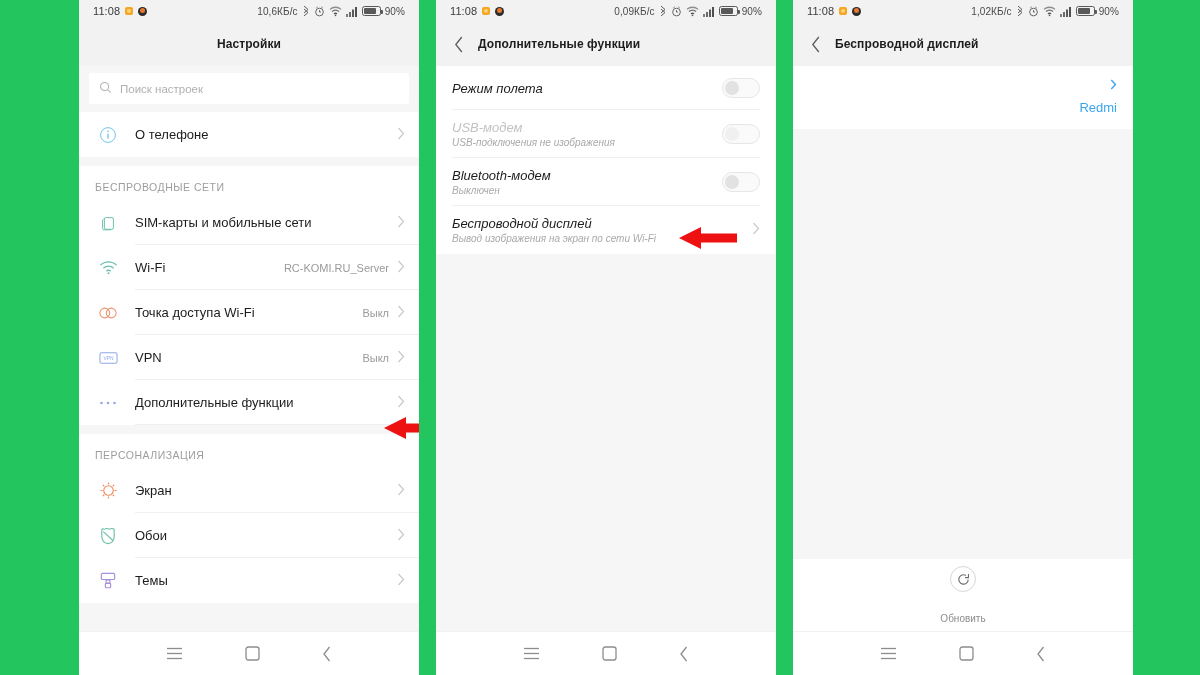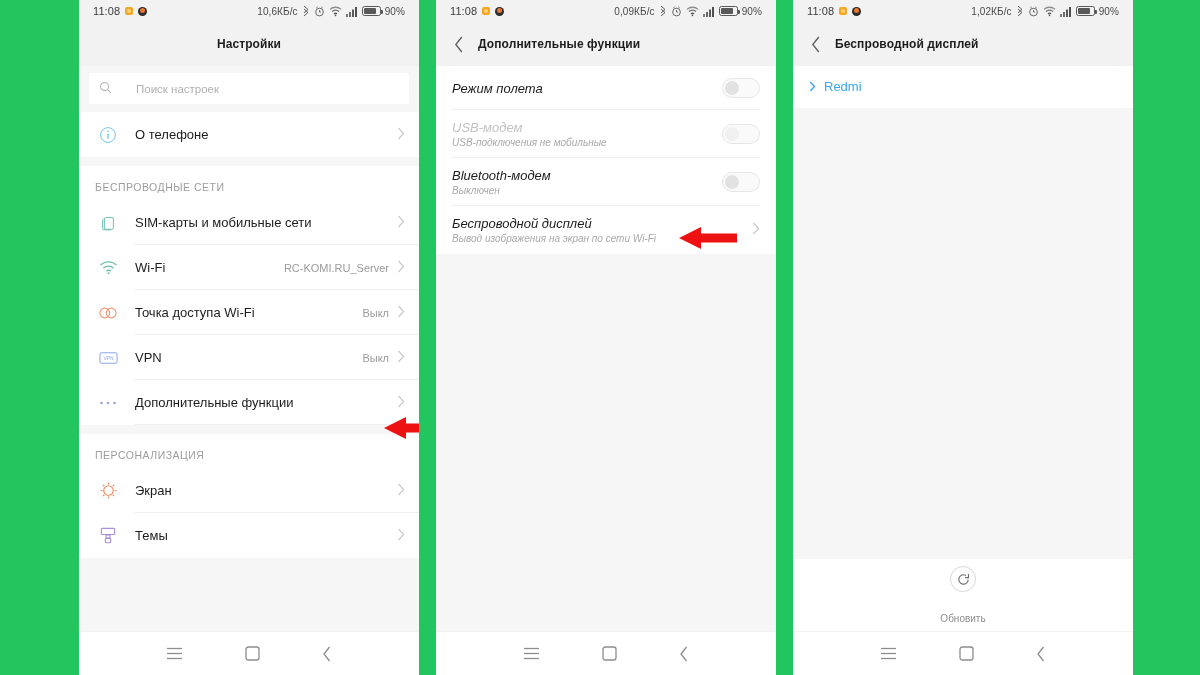--- a/index.html
+++ b/index.html
@@ -98,21 +98,21 @@
   }
   .appbar .title.left { margin-left: 2px; }
 
   
   .content { flex: 1 1 auto; position: relative; overflow: hidden; background: #f6f6f6; }
 
   
   .searchwrap { background: #f6f6f6; padding: 7px 10px 8px; }
   .search {
     height: 31px; background: #ffffff; border-radius: 2px;
-    display: flex; align-items: center; padding: 0 10px; gap: 24px;
+    display: flex; align-items: center; padding: 0 10px; gap: 8px;
   }
   .search .ph { font-size: 11.5px; color: #b0b0b0; }
 
   .card { background: #ffffff; }
   .gap { height: 9px; background: #f6f6f6; }
 
   .row {
     height: 45px; display: flex; align-items: center;
     padding: 0 14px 0 16px; position: relative; background: #ffffff;
   }
@@ -162,21 +162,21 @@
   }
   .toggle i {
     position: absolute; left: 2px; top: 2px;
     width: 14px; height: 14px; border-radius: 50%;
     background: #e2e2e2; display: block;
   }
   .toggle.light i { background: #f0f0f0; }
 
   
   .p3list { background: #ffffff; padding: 13px 16px 14px 16px; }
-  .p3item { display: flex; align-items: flex-end; gap: 8px; }
+  .p3item { display: flex; align-items: flex-end; gap: 8px; flex-direction: column; }
   .p3item .ch { color: #39a5f0; font-size: 13px; line-height: 1; }
   .p3item .nm { font-size: 13px; color: #39a5f0; }
   .p3body { background: #f6f6f6; flex: 1 1 auto; }
   .p3foot {
     background: #ffffff; height: 72px;
     display: flex; flex-direction: column; align-items: center;
     justify-content: center; gap: 21px;
   }
   .refresh-circle {
     width: 26px; height: 26px; border-radius: 50%;
@@ -408,20 +408,36 @@
           <span class="lbl">Экран</span>
           <span class="val"></span>
           <span class="chev">
             <svg width="8" height="13" viewBox="0 0 8 13">
                 <path d="M1.5 1 L6.5 6.5 L1.5 12" fill="none" stroke="#c9c9c9" stroke-width="1.2"></path>
               </svg>
           </span>
           <span class="divider"></span>
         </div>
 
+        <div class="row">
+          <span class="ic">
+            <svg width="18" height="19" viewBox="0 0 18 20">
+                <path d="M2.5 4 Q2.5 2.5 4 3 Q5 3.8 6.2 3 Q7.5 2.2 9 3 Q10.5 3.8 11.8 3 Q13 2.3 14.2 3 Q15.5 2.6 15.5 4 V11 Q15.5 17.5 9 18.6 Q2.5 17.5 2.5 11 Z" fill="none" stroke="#6cc0a8" stroke-width="1.2"></path>
+                <path d="M4 6 L14 15" stroke="#6cc0a8" stroke-width="1.1"></path>
+              </svg>
+          </span>
+          <span class="lbl">Обои</span>
+          <span class="val"></span>
+          <span class="chev">
+            <svg width="8" height="13" viewBox="0 0 8 13">
+                <path d="M1.5 1 L6.5 6.5 L1.5 12" fill="none" stroke="#c9c9c9" stroke-width="1.2"></path>
+              </svg>
+          </span>
+          <span class="divider"></span>
+        </div>
 
         <div class="row">
           <span class="ic">
             <svg width="18" height="19" viewBox="0 0 18 20">
                 <rect x="2" y="2.5" width="14" height="6.5" rx="1" fill="none" stroke="#a78fdd" stroke-width="1.2"></rect>
                 <rect x="7" y="9.5" width="4" height="3.3" fill="none" stroke="#a78fdd" stroke-width="1.2"></rect>
                 <rect x="6.2" y="13" width="5.6" height="4.6" rx="1" fill="none" stroke="#a78fdd" stroke-width="1.2"></rect>
               </svg>
           </span>
           <span class="lbl">Темы</span>
@@ -530,21 +546,21 @@
             <span class="toggle">
                 <i></i>
               </span>
           </div>
           <span class="divider"></span>
         </div>
 
         <div class="row2">
           <div class="txt">
             <span class="t1 dim">USB-модем</span>
-            <span class="t2">USB-подключения не мобильные</span>
+            <span class="t2">USB-подключения не изображения</span>
           </div>
           <div class="right">
             <span class="toggle light">
                 <i></i>
               </span>
           </div>
           <span class="divider"></span>
         </div>
 
         <div class="row2">

